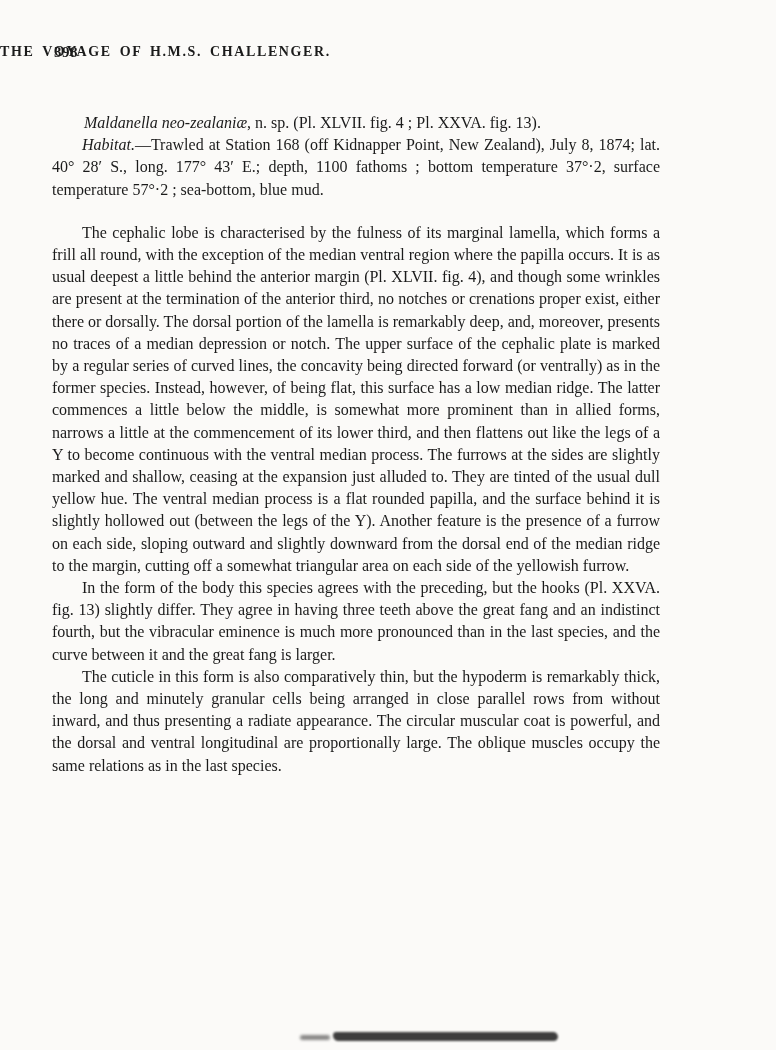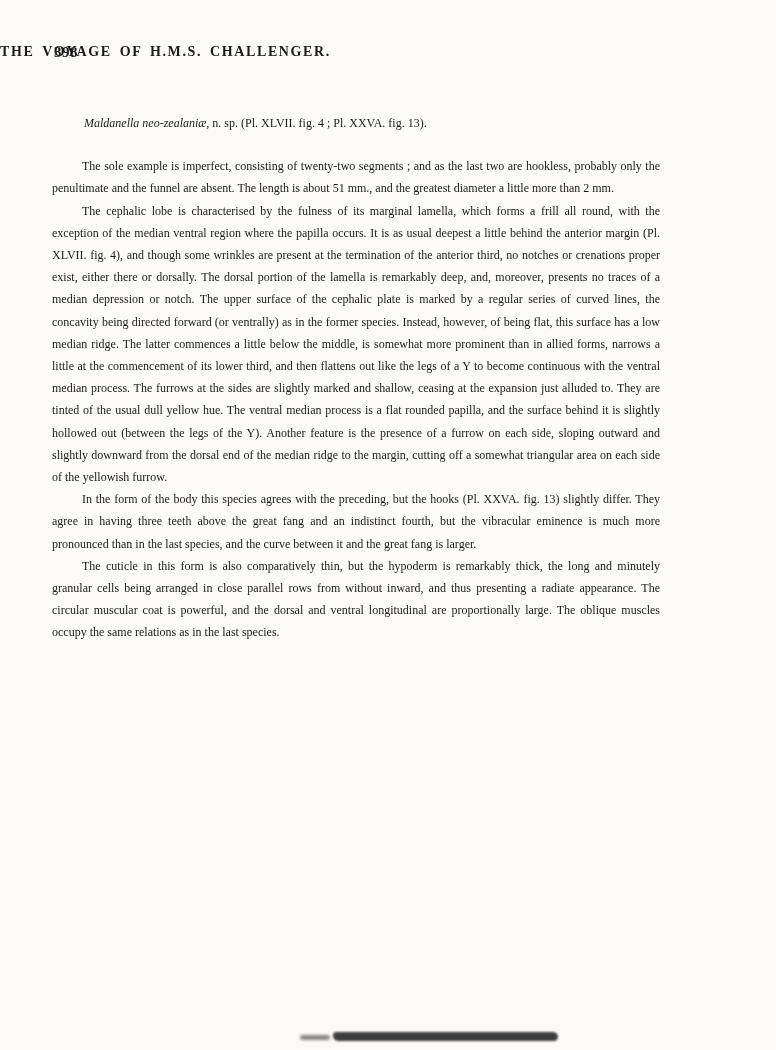--- a/index.html
+++ b/index.html
@@ -20,21 +20,21 @@
     font-size: 15px; font-weight: bold; letter-spacing: 0.5px;
   }
   .running-title {
     display: block; 
     font-size: 14px; font-weight: bold; letter-spacing: 1.6px;
     word-spacing: 3px;
   }
 
   .text-block {
     margin: 0 72px 0 52px;
-    font-size: 12px;
+    font-size: 16px;
     line-height: 22.2px;
     text-align: justify;
   }
 
   .species-heading {
     margin: 46px 0 0 32px;
     text-align: left;
   }
   .species-heading em { font-style: italic; }
 
@@ -70,23 +70,23 @@
 
   <header class="running-head">
     <span class="page-num">398</span>
     <span class="running-title">THE VOYAGE OF H.M.S. CHALLENGER.</span>
   </header>
 
   <main class="text-block">
 
     <p class="species-heading"><em>Maldanella neo-zealaniæ</em><span>, n. sp. (Pl. XLVII. fig. 4 ; Pl. XXVA. fig. 13).</span></p>
 
+    <p class="para habitat"><em>Habitat.</em><span>—Trawled at Station 168 (off Kidnapper Point, New Zealand), July 8, 1874; lat. 40° 28′ S., long. 177° 43′ E.; depth, 1100 fathoms ; bottom temperature 37°·2, surface temperature 57°·2 ; sea-bottom, blue mud.</span></p>
 
     <div class="body-paragraphs">
-      <p class="para">The sole example is imperfect, consisting of twenty-two segments ; and as the last two are hookless, probably only the penultimate and the funnel are absent.  The length is about 51 mm., and the greatest diameter a little more than 2 mm.</p>
       <p class="para">The cephalic lobe is characterised by the fulness of its marginal lamella, which forms a frill all round, with the exception of the median ventral region where the papilla occurs. It is as usual deepest a little behind the anterior margin (Pl. XLVII. fig. 4), and though some wrinkles are present at the termination of the anterior third, no notches or crenations proper exist, either there or dorsally.  The dorsal portion of the lamella is remarkably deep, and, moreover, presents no traces of a median depression or notch. The upper surface of the cephalic plate is marked by a regular series of curved lines, the concavity being directed forward (or ventrally) as in the former species.  Instead, however, of being flat, this surface has a low median ridge.  The latter commences a little below the middle, is somewhat more prominent than in allied forms, narrows a little at the commencement of its lower third, and then flattens out like the legs of a Y to become continuous with the ventral median process.  The furrows at the sides are slightly marked and shallow, ceasing at the expansion just alluded to.  They are tinted of the usual dull yellow hue.  The ventral median process is a flat rounded papilla, and the surface behind it is slightly hollowed out (between the legs of the Y).  Another feature is the presence of a furrow on each side, sloping outward and slightly downward from the dorsal end of the median ridge to the margin, cutting off a somewhat triangular area on each side of the yellowish furrow.</p>
       <p class="para">In the form of the body this species agrees with the preceding, but the hooks (Pl. XXVA. fig. 13) slightly differ.  They agree in having three teeth above the great fang and an indistinct fourth, but the vibracular eminence is much more pronounced than in the last species, and the curve between it and the great fang is larger.</p>
       <p class="para">The cuticle in this form is also comparatively thin, but the hypoderm is remarkably thick, the long and minutely granular cells being arranged in close parallel rows from without inward, and thus presenting a radiate appearance.  The circular muscular coat is powerful, and the dorsal and ventral longitudinal are proportionally large.  The oblique muscles occupy the same relations as in the last species.</p>
     </div>
 
   </main>
 
   <div class="scan-artifact"></div>
   <div class="scan-artifact-2"></div>
 

